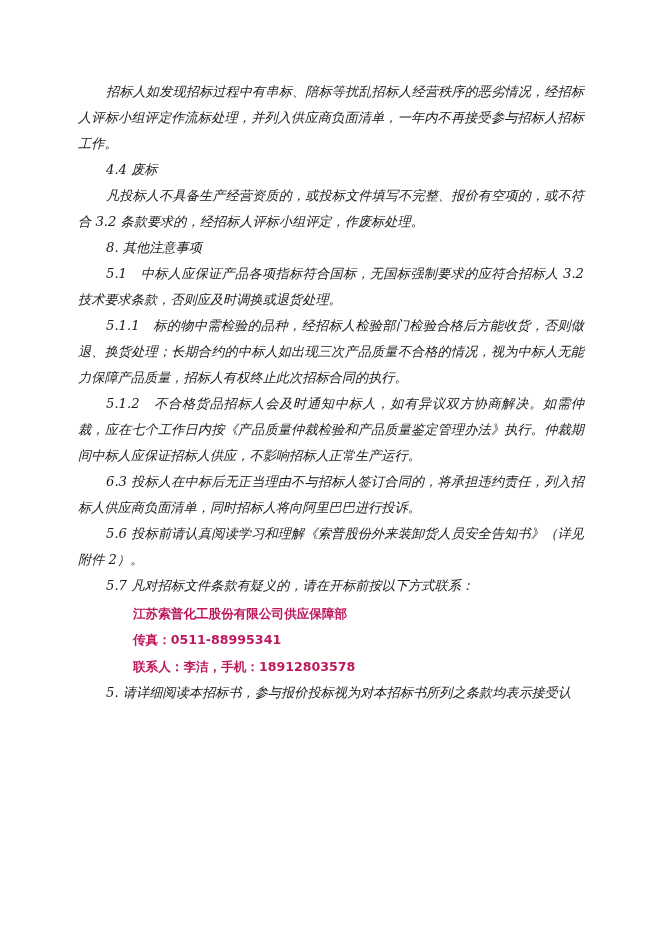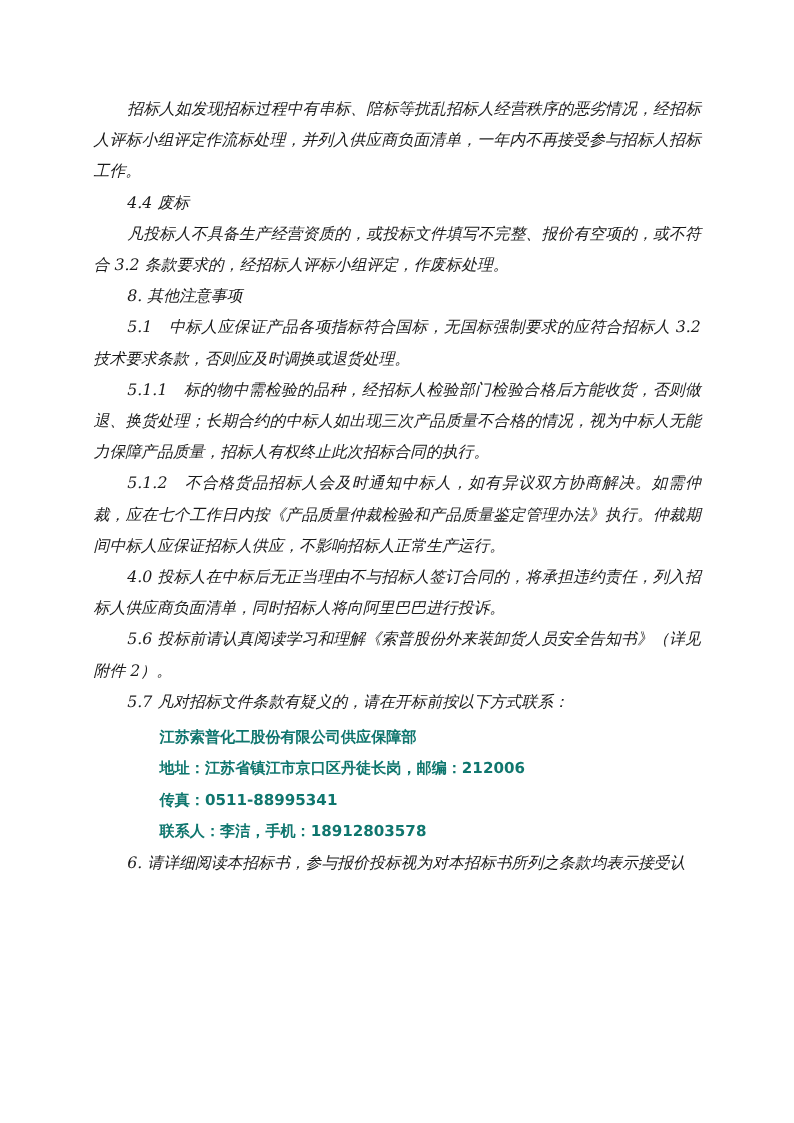--- a/index.html
+++ b/index.html
@@ -11,41 +11,40 @@
   .page {
     position: absolute; left: 78px; top: 79px; width: 506px;
     font-size: 13.2px; line-height: 26px;
   }
   .p { margin: 0; text-align: justify; text-justify: inter-ideograph; }
   .indent { text-indent: 28px; font-style: italic; }
   .contact {
     margin: 0; padding-left: 55px;
     font-family: "DejaVu Sans", "Liberation Sans", sans-serif;
     font-weight: bold; font-size: 12.6px; line-height: 26px;
-    color: #0f766e;
+    color: #be185d;
   }
   .contact-block { margin: 2px 0 0 0; }
   .contact-block .contact { line-height: 26.4px; }
 </style>
 </head>
 <body>
 
 <div class="page">
   <p class="p indent">招标人如发现招标过程中有串标、陪标等扰乱招标人经营秩序的恶劣情况，经招标人评标小组评定作流标处理，并列入供应商负面清单，一年内不再接受参与招标人招标工作。</p>
   <p class="p indent">4.4 废标</p>
   <p class="p indent">凡投标人不具备生产经营资质的，或投标文件填写不完整、报价有空项的，或不符合 3.2 条款要求的，经招标人评标小组评定，作废标处理。</p>
   <p class="p indent">8. 其他注意事项</p>
   <p class="p indent">5.1　中标人应保证产品各项指标符合国标，无国标强制要求的应符合招标人 3.2 技术要求条款，否则应及时调换或退货处理。</p>
   <p class="p indent">5.1.1　标的物中需检验的品种，经招标人检验部门检验合格后方能收货，否则做退、换货处理；长期合约的中标人如出现三次产品质量不合格的情况，视为中标人无能力保障产品质量，招标人有权终止此次招标合同的执行。</p>
   <p class="p indent">5.1.2　不合格货品招标人会及时通知中标人，如有异议双方协商解决。如需仲裁，应在七个工作日内按《产品质量仲裁检验和产品质量鉴定管理办法》执行。仲裁期间中标人应保证招标人供应，不影响招标人正常生产运行。</p>
-  <p class="p indent">4.0 投标人在中标后无正当理由不与招标人签订合同的，将承担违约责任，列入招标人供应商负面清单，同时招标人将向阿里巴巴进行投诉。</p>
+  <p class="p indent">6.3 投标人在中标后无正当理由不与招标人签订合同的，将承担违约责任，列入招标人供应商负面清单，同时招标人将向阿里巴巴进行投诉。</p>
   <p class="p indent">5.6 投标前请认真阅读学习和理解《索普股份外来装卸货人员安全告知书》（详见附件 2）。</p>
   <p class="p indent">5.7 凡对招标文件条款有疑义的，请在开标前按以下方式联系：</p>
 
   <div class="contact-block">
     <p class="contact">江苏索普化工股份有限公司供应保障部</p>
-    <p class="contact">地址：江苏省镇江市京口区丹徒长岗，邮编：212006</p>
     <p class="contact">传真：0511-88995341</p>
     <p class="contact">联系人：李洁，手机：18912803578</p>
   </div>
 
-  <p class="p indent">6. 请详细阅读本招标书，参与报价投标视为对本招标书所列之条款均表示接受认</p>
+  <p class="p indent">5. 请详细阅读本招标书，参与报价投标视为对本招标书所列之条款均表示接受认</p>
 </div>
 
 </body></html>

